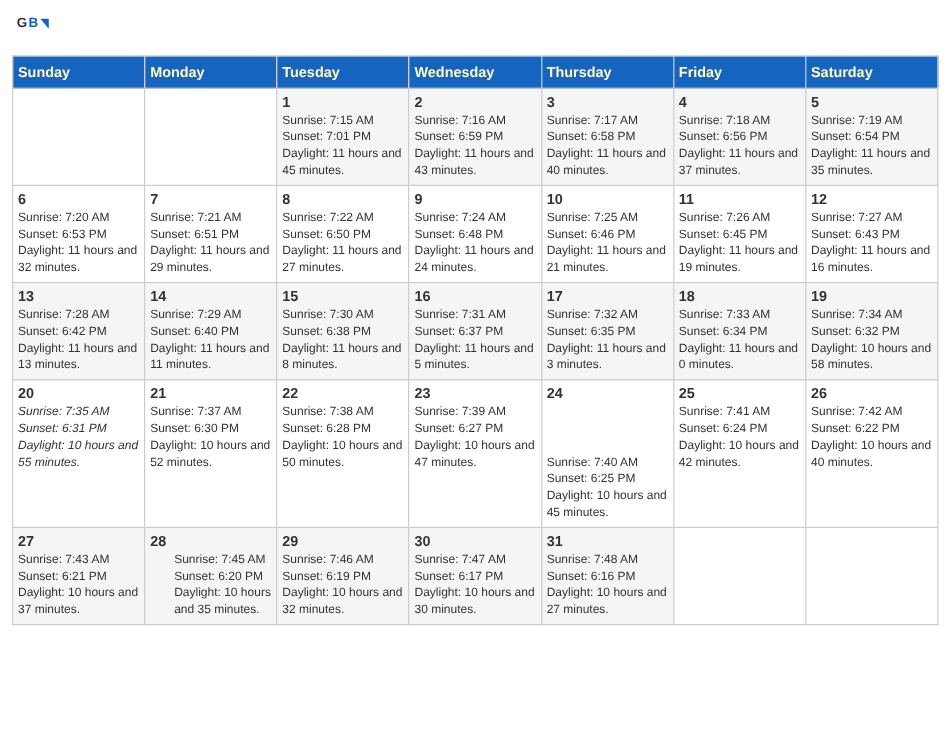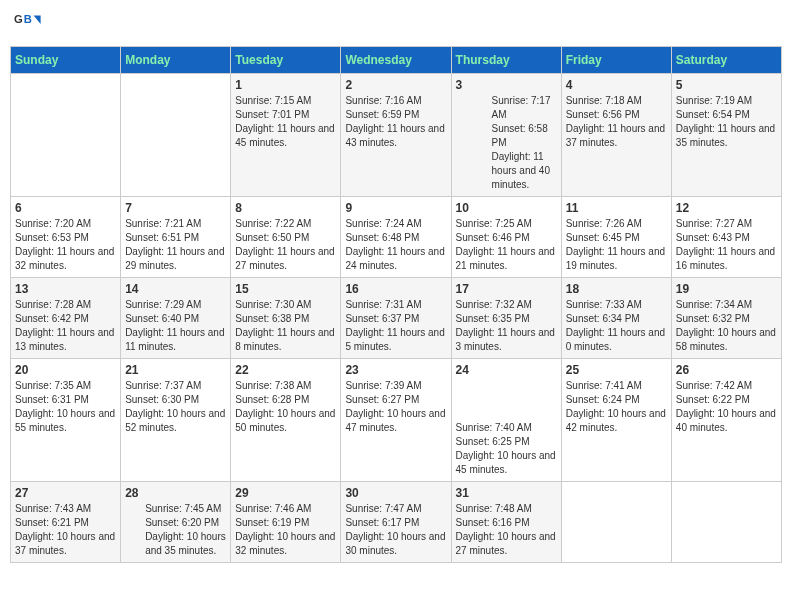--- a/index.html
+++ b/index.html
@@ -47,21 +47,21 @@
       font-size: 14px;
       color: #555;
     }
     table {
       width: 100%;
       border-collapse: collapse;
       table-layout: fixed;
     }
     thead tr th {
       background-color: #1565c0;
-      color: #86efac;
+      color: #fef9c3;
       font-size: 12px;
       font-weight: bold;
       padding: 6px 4px;
       text-align: left;
       border: 1px solid #ccc;
     }
     tbody tr td {
       border: 1px solid #ccc;
       vertical-align: top;
       padding: 4px 4px;
@@ -129,21 +129,21 @@
 Daylight: 11 hours and 45 minutes.</div>
         </td>
         <td>
           <span class="day-num">2</span>
           <div class="cell-info" style="white-space: pre-line;">Sunrise: 7:16 AM
 Sunset: 6:59 PM
 Daylight: 11 hours and 43 minutes.</div>
         </td>
         <td>
           <span class="day-num">3</span>
-          <div class="cell-info" style="white-space: pre-line; margin-left: 36px;">Sunrise: 7:17 AM
+          <div class="cell-info" style="white-space: pre-line;">Sunrise: 7:17 AM
 Sunset: 6:58 PM
 Daylight: 11 hours and 40 minutes.</div>
         </td>
         <td>
           <span class="day-num">4</span>
           <div class="cell-info" style="white-space: pre-line;">Sunrise: 7:18 AM
 Sunset: 6:56 PM
 Daylight: 11 hours and 37 minutes.</div>
         </td>
         <td>
@@ -237,21 +237,21 @@
         <td>
           <span class="day-num">19</span>
           <div class="cell-info" style="white-space: pre-line;">Sunrise: 7:34 AM
 Sunset: 6:32 PM
 Daylight: 10 hours and 58 minutes.</div>
         </td>
       </tr>
       <tr>
         <td>
           <span class="day-num">20</span>
-          <div class="cell-info" style="white-space: pre-line;">Sunrise: 7:35 AM
+          <div class="cell-info" style="white-space: pre-line; font-style: italic;">Sunrise: 7:35 AM
 Sunset: 6:31 PM
 Daylight: 10 hours and 55 minutes.</div>
         </td>
         <td>
           <span class="day-num">21</span>
           <div class="cell-info" style="white-space: pre-line;">Sunrise: 7:37 AM
 Sunset: 6:30 PM
 Daylight: 10 hours and 52 minutes.</div>
         </td>
         <td>

